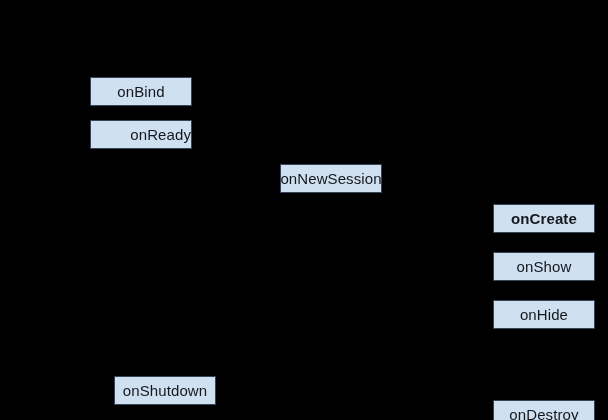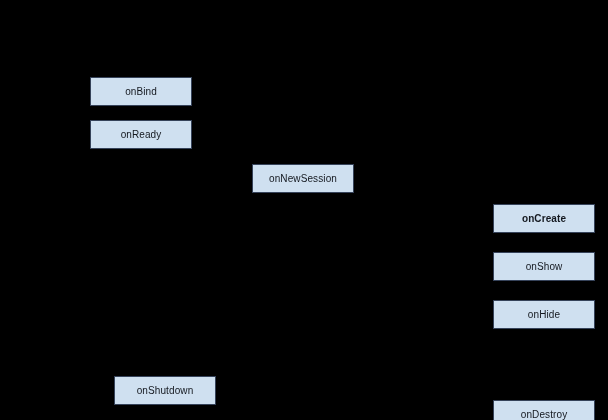--- a/index.html
+++ b/index.html
@@ -20,41 +20,41 @@
     box-sizing: border-box;
     width: 102px;
     height: 29px;
     background: #cfe0f0;
     border: 1px solid #36435a;
     display: flex;
     align-items: center;
     justify-content: center;
   }
   .node-label {
-    font-size: 10px;
+    font-size: 15px;
     line-height: 1;
     color: #14181f;
     white-space: nowrap;
     letter-spacing: 0.1px;
   }
 </style>
 </head>
 <body>
 
 <div id="canvas">
 
   <div class="node" style="left:90px; top:77px;">
     <span class="node-label">onBind</span>
   </div>
 
-  <div class="node" style="left:90px; top:120px;">
+  <div class="node" style="left:90px; top:120px;justify-content:flex-end;">
     <span class="node-label">onReady</span>
   </div>
 
-  <div class="node" style="left:252px; top:164px;">
+  <div class="node" style="left:280px; top:164px;">
     <span class="node-label">onNewSession</span>
   </div>
 
   <div class="node" style="left:493px; top:204px;font-weight:bold;">
     <span class="node-label">onCreate</span>
   </div>
 
   <div class="node" style="left:493px; top:252px;">
     <span class="node-label">onShow</span>
   </div>

